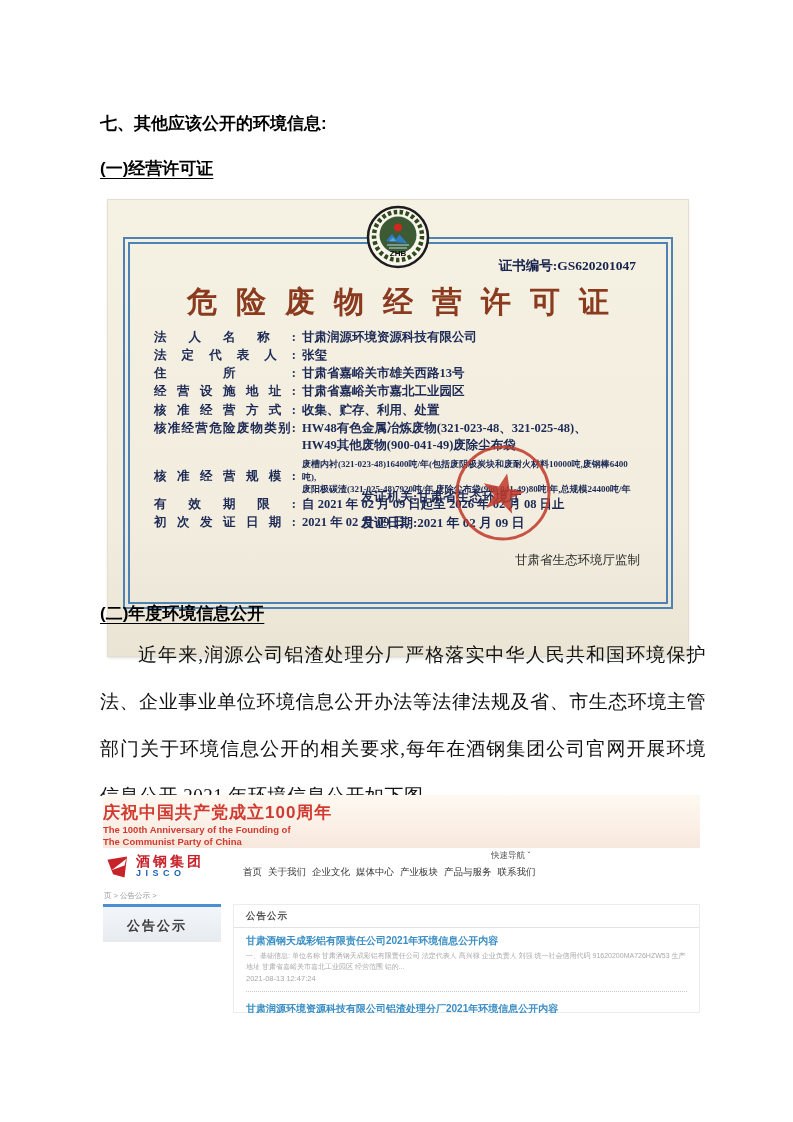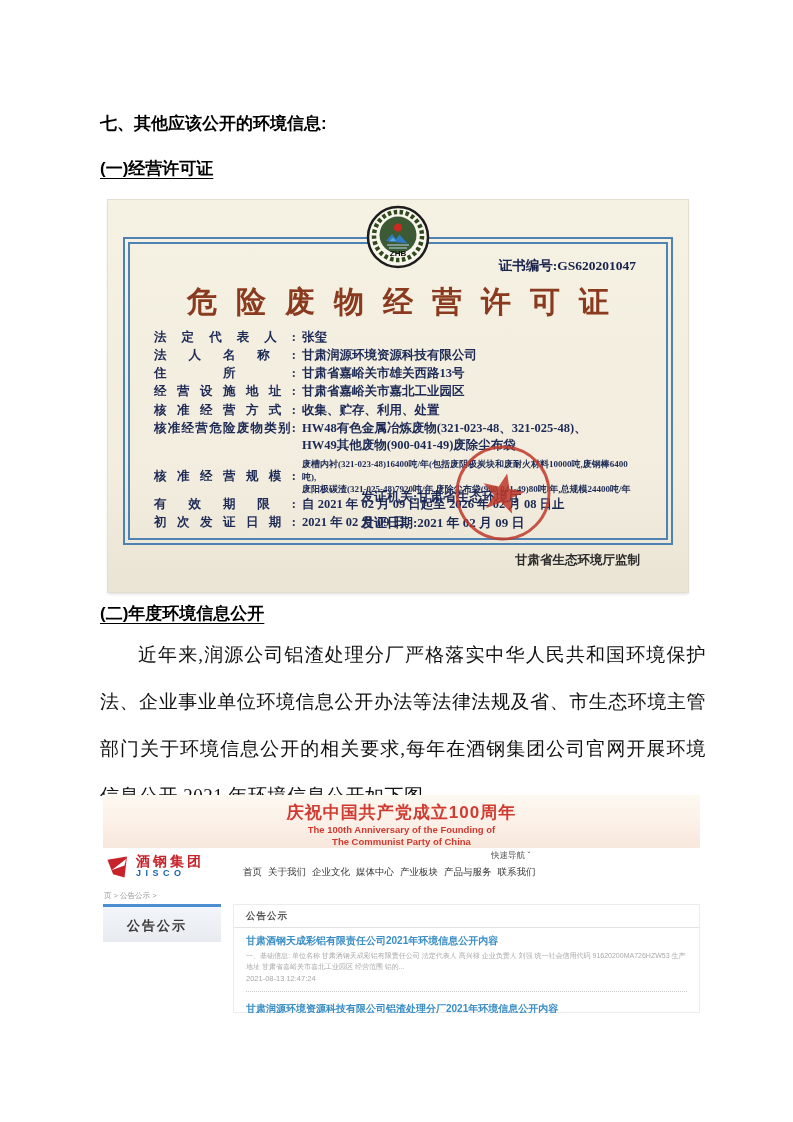--- a/index.html
+++ b/index.html
@@ -11,21 +11,21 @@
   .h1{left:100px;top:112px;font-family:"Liberation Sans",sans-serif;font-weight:bold;
       font-size:17px;color:#000;text-align:center;}
   .h2{font-family:"Liberation Sans",sans-serif;font-weight:bold;font-size:17px;color:#000;
       text-decoration:underline;text-underline-offset:4px;}
   .h2a{left:100px;top:157px;}
   .h2b{left:100px;top:602px;}
   .para{left:100px;top:631px;width:606px;font-size:19px;line-height:47px;
         text-indent:2em;text-align:justify;letter-spacing:0.5px;color:#111;}
 
   
-  .cert{left:108px;top:200px;width:580px;height:392px;
+  .cert{left:108px;top:200px;width:580px;height:456px;
         background:linear-gradient(180deg,#f5f1e3 0%,#f2edde 70%,#e9e4d4 100%);
         box-shadow:0 0 0 1px #e3dfd0, 0 2px 3px rgba(0,0,0,.15);}
   .cert-frame{position:absolute;left:15px;right:15px;top:37px;bottom:47px;
         border:7px double #4d82b2;}
   .emblem{position:absolute;left:50%;top:5px;transform:translateX(-50%);width:64px;height:64px;}
   .cert-no{position:absolute;right:52px;top:57px;font-weight:bold;font-size:13.5px;color:#17224d;}
   .cert-title{position:absolute;left:40px;right:40px;top:82px;text-align:center;
         font-weight:bold;font-size:30px;color:#8a3a1e;letter-spacing:19px;text-indent:19px;
         font-family:"Liberation Serif",serif;}
   .cert-fields{position:absolute;left:46px;top:130px;right:48px;}
@@ -33,27 +33,27 @@
   .crow.center{align-items:center;}
   .clabel{flex:0 0 142px;margin-right:6px;font-weight:bold;font-size:12.5px;color:#1d2a56;
         text-align:justify;text-align-last:justify;line-height:1.25;}
   .cval{font-weight:bold;font-size:12.5px;color:#1d2a56;line-height:1.25;}
   .vline{display:block;margin-bottom:2px;}
   .small .vline{font-size:9px;line-height:1.35;margin-bottom:0;}
   .issuer-line{position:absolute;left:253px;font-weight:bold;font-size:13px;color:#1d2a56;}
   .iss1{top:288px;}
   .iss2{top:314px;}
   .seal{position:absolute;left:345px;top:243px;width:100px;height:100px;opacity:.85;}
-  .cert-footer{position:absolute;right:48px;top:352px;font-weight:bold;font-size:12.5px;color:#2b2b2b;}
+  .cert-footer{position:absolute;right:48px;top:352px;font-weight:normal;font-size:12.5px;color:#2b2b2b;}
 
   
   .web{left:103px;top:795px;width:597px;height:218px;background:#fff;
        font-family:"Liberation Sans",sans-serif;overflow:hidden;}
   .banner{height:53px;background:linear-gradient(180deg,#fdf9f1 0%,#fbefe6 60%,#f7e7dc 100%);
-       text-align:center;padding-top:6px;box-sizing:border-box;}
+       text-align:left;padding-top:6px;box-sizing:border-box;}
   .banner-cn{font-size:17px;font-weight:bold;color:#d03a30;letter-spacing:1px;}
   .banner-en{font-size:9.5px;font-weight:bold;color:#d03a30;line-height:1.25;}
   .webheader{position:relative;height:41px;background:#fff;}
   .logo{position:absolute;left:2px;top:6px;display:flex;align-items:flex-start;}
   .logo-mark{width:26px;height:26px;margin-right:5px;}
   .logo-cn{font-size:14px;font-weight:bold;color:#c8222a;letter-spacing:3px;line-height:1.1;}
   .logo-en{font-size:9px;font-weight:bold;color:#1763b4;letter-spacing:4.5px;line-height:1.1;}
   .quicknav{position:absolute;left:388px;top:2px;font-size:8.5px;color:#555;}
   .webnav{position:absolute;left:140px;top:18px;display:flex;gap:6px;}
   .webnav span{font-size:9.5px;color:#333;cursor:pointer;white-space:nowrap;}
@@ -96,26 +96,26 @@
         <text x="32" y="51" text-anchor="middle" font-size="8" font-weight="bold" fill="#0f0f0f" font-family="Liberation Sans, sans-serif">ZHB</text>
       </svg>
     </div>
 
     <div class="cert-no"><span>证书编号:</span><span>GS620201047</span></div>
 
     <div class="cert-title">危险废物经营许可证</div>
 
     <div class="cert-fields">
       <div class="crow">
+        <span class="clabel">法人名称:</span>
+        <span class="cval">甘肃润源环境资源科技有限公司</span>
+      </div>
+      <div class="crow">
         <span class="clabel">法定代表人:</span>
         <span class="cval">张玺</span>
-      </div>
-      <div class="crow">
-        <span class="clabel">法人名称:</span>
-        <span class="cval">甘肃润源环境资源科技有限公司</span>
       </div>
       <div class="crow">
         <span class="clabel">住所:</span>
         <span class="cval">甘肃省嘉峪关市雄关西路13号</span>
       </div>
       <div class="crow">
         <span class="clabel">经营设施地址:</span>
         <span class="cval">甘肃省嘉峪关市嘉北工业园区</span>
       </div>
       <div class="crow">

